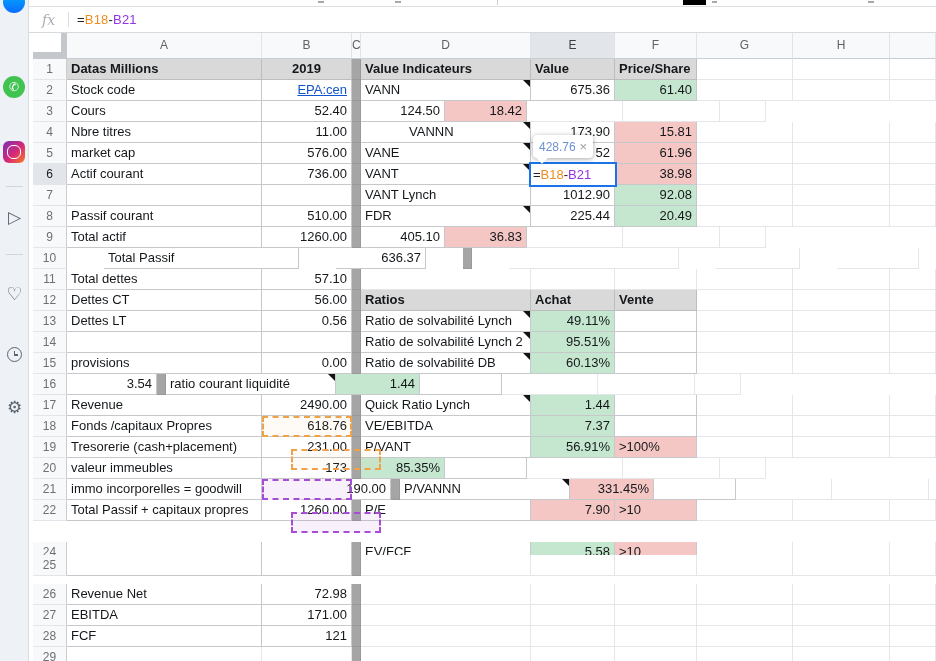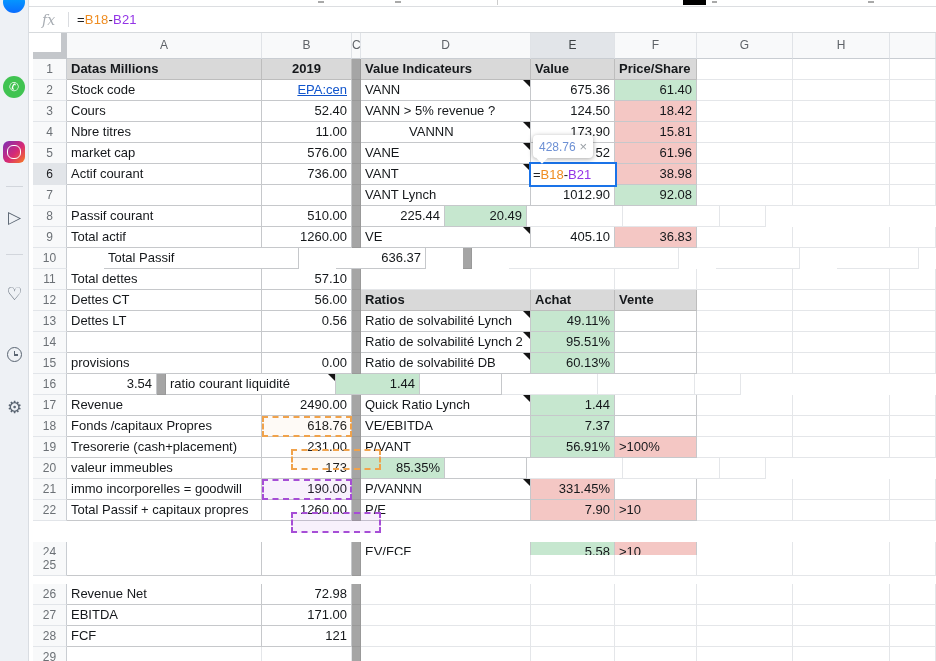--- a/index.html
+++ b/index.html
@@ -134,21 +134,20 @@
           <div class="cell tb r g" data-name="cell-F2" style="width: 82px;">61.40</div>
           <div class="cell" data-name="cell-G2" style="width: 96px;"></div>
           <div class="cell" data-name="cell-H2" style="width: 97px;"></div>
           <div class="cell" data-name="cell-X2" style="width: 46px;"></div>
         </div>
         <div class="row" data-name="sheet-row-3" style="top: 68px;">
           <div class="gut" data-name="row-header-3">3</div>
           <div class="cell tb" data-name="cell-A3" style="width: 195px;">Cours</div>
           <div class="cell tb r" data-name="cell-B3" style="width: 90px;">52.40</div>
           <div class="cell tb dark" data-name="cell-C3" style="width: 9px;"></div>
-          <div class="cell tb" data-name="cell-D3" style="width: 170px;">VANN &gt; 5% revenue ?</div>
           <div class="cell tb r" data-name="cell-E3" style="width: 84px;">124.50</div>
           <div class="cell tb r p" data-name="cell-F3" style="width: 82px;">18.42</div>
           <div class="cell" data-name="cell-G3" style="width: 96px;"></div>
           <div class="cell" data-name="cell-H3" style="width: 97px;"></div>
           <div class="cell" data-name="cell-X3" style="width: 46px;"></div>
         </div>
         <div class="row" data-name="sheet-row-4" style="top: 89px;">
           <div class="gut" data-name="row-header-4">4</div>
           <div class="cell tb" data-name="cell-A4" style="width: 195px;">Nbre titres</div>
           <div class="cell tb r" data-name="cell-B4" style="width: 90px;">11.00</div>
@@ -194,32 +193,32 @@
           <div class="cell tb r g" data-name="cell-F7" style="width: 82px;">92.08</div>
           <div class="cell" data-name="cell-G7" style="width: 96px;"></div>
           <div class="cell" data-name="cell-H7" style="width: 97px;"></div>
           <div class="cell" data-name="cell-X7" style="width: 46px;"></div>
         </div>
         <div class="row" data-name="sheet-row-8" style="top: 173px;">
           <div class="gut" data-name="row-header-8">8</div>
           <div class="cell tb" data-name="cell-A8" style="width: 195px;">Passif courant</div>
           <div class="cell tb r" data-name="cell-B8" style="width: 90px;">510.00</div>
           <div class="cell tb dark" data-name="cell-C8" style="width: 9px;"></div>
+          <div class="cell tb n" data-name="cell-D8" style="width: 170px;">FDR</div>
           <div class="cell tb r" data-name="cell-E8" style="width: 84px;">225.44</div>
           <div class="cell tb r g" data-name="cell-F8" style="width: 82px;">20.49</div>
           <div class="cell" data-name="cell-G8" style="width: 96px;"></div>
           <div class="cell" data-name="cell-H8" style="width: 97px;"></div>
           <div class="cell" data-name="cell-X8" style="width: 46px;"></div>
         </div>
         <div class="row" data-name="sheet-row-9" style="top: 194px;">
           <div class="gut" data-name="row-header-9">9</div>
           <div class="cell tb" data-name="cell-A9" style="width: 195px;">Total actif</div>
           <div class="cell tb r" data-name="cell-B9" style="width: 90px;">1260.00</div>
           <div class="cell tb dark" data-name="cell-C9" style="width: 9px;"></div>
-          <div class="cell tb n" data-name="cell-D9" style="width: 170px;">VE</div>
           <div class="cell tb r" data-name="cell-E9" style="width: 84px;">405.10</div>
           <div class="cell tb r p" data-name="cell-F9" style="width: 82px;">36.83</div>
           <div class="cell" data-name="cell-G9" style="width: 96px;"></div>
           <div class="cell" data-name="cell-H9" style="width: 97px;"></div>
           <div class="cell" data-name="cell-X9" style="width: 46px;"></div>
         </div>
         <div class="row" data-name="sheet-row-10" style="top: 215px; gap: 37px;">
           <div class="gut" data-name="row-header-10">10</div>
           <div class="cell tb" data-name="cell-A10" style="width: 195px;">Total Passif</div>
           <div class="cell tb r" data-name="cell-B10" style="width: 90px;">636.37</div>
@@ -345,21 +344,21 @@
           <div class="cell tb dark" data-name="cell-C20" style="width: 9px;"></div>
           <div class="cell tb r g" data-name="cell-E20" style="width: 84px;">85.35%</div>
           <div class="cell tb" data-name="cell-F20" style="width: 82px;"></div>
           <div class="cell" data-name="cell-G20" style="width: 96px;"></div>
           <div class="cell" data-name="cell-H20" style="width: 97px;"></div>
           <div class="cell" data-name="cell-X20" style="width: 46px;"></div>
         </div>
         <div class="row" data-name="sheet-row-21" style="top: 446px;">
           <div class="gut" data-name="row-header-21">21</div>
           <div class="cell tb" data-name="cell-A21" style="width: 195px;">immo incorporelles = goodwill</div>
-          <div class="cell tb r" data-name="cell-B21" style="width: 90px;">190.00</div>
+          <div class="cell tb r" data-name="cell-B21" style="width: 90px; margin-left: 39px;">190.00</div>
           <div class="cell tb dark" data-name="cell-C21" style="width: 9px;"></div>
           <div class="cell tb n" data-name="cell-D21" style="width: 170px;">P/VANNN</div>
           <div class="cell tb r p" data-name="cell-E21" style="width: 84px;">331.45%</div>
           <div class="cell tb" data-name="cell-F21" style="width: 82px;"></div>
           <div class="cell" data-name="cell-G21" style="width: 96px;"></div>
           <div class="cell" data-name="cell-H21" style="width: 97px;"></div>
           <div class="cell" data-name="cell-X21" style="width: 46px;"></div>
         </div>
         <div class="row" data-name="sheet-row-22" style="top: 467px;">
           <div class="gut" data-name="row-header-22">22</div>

